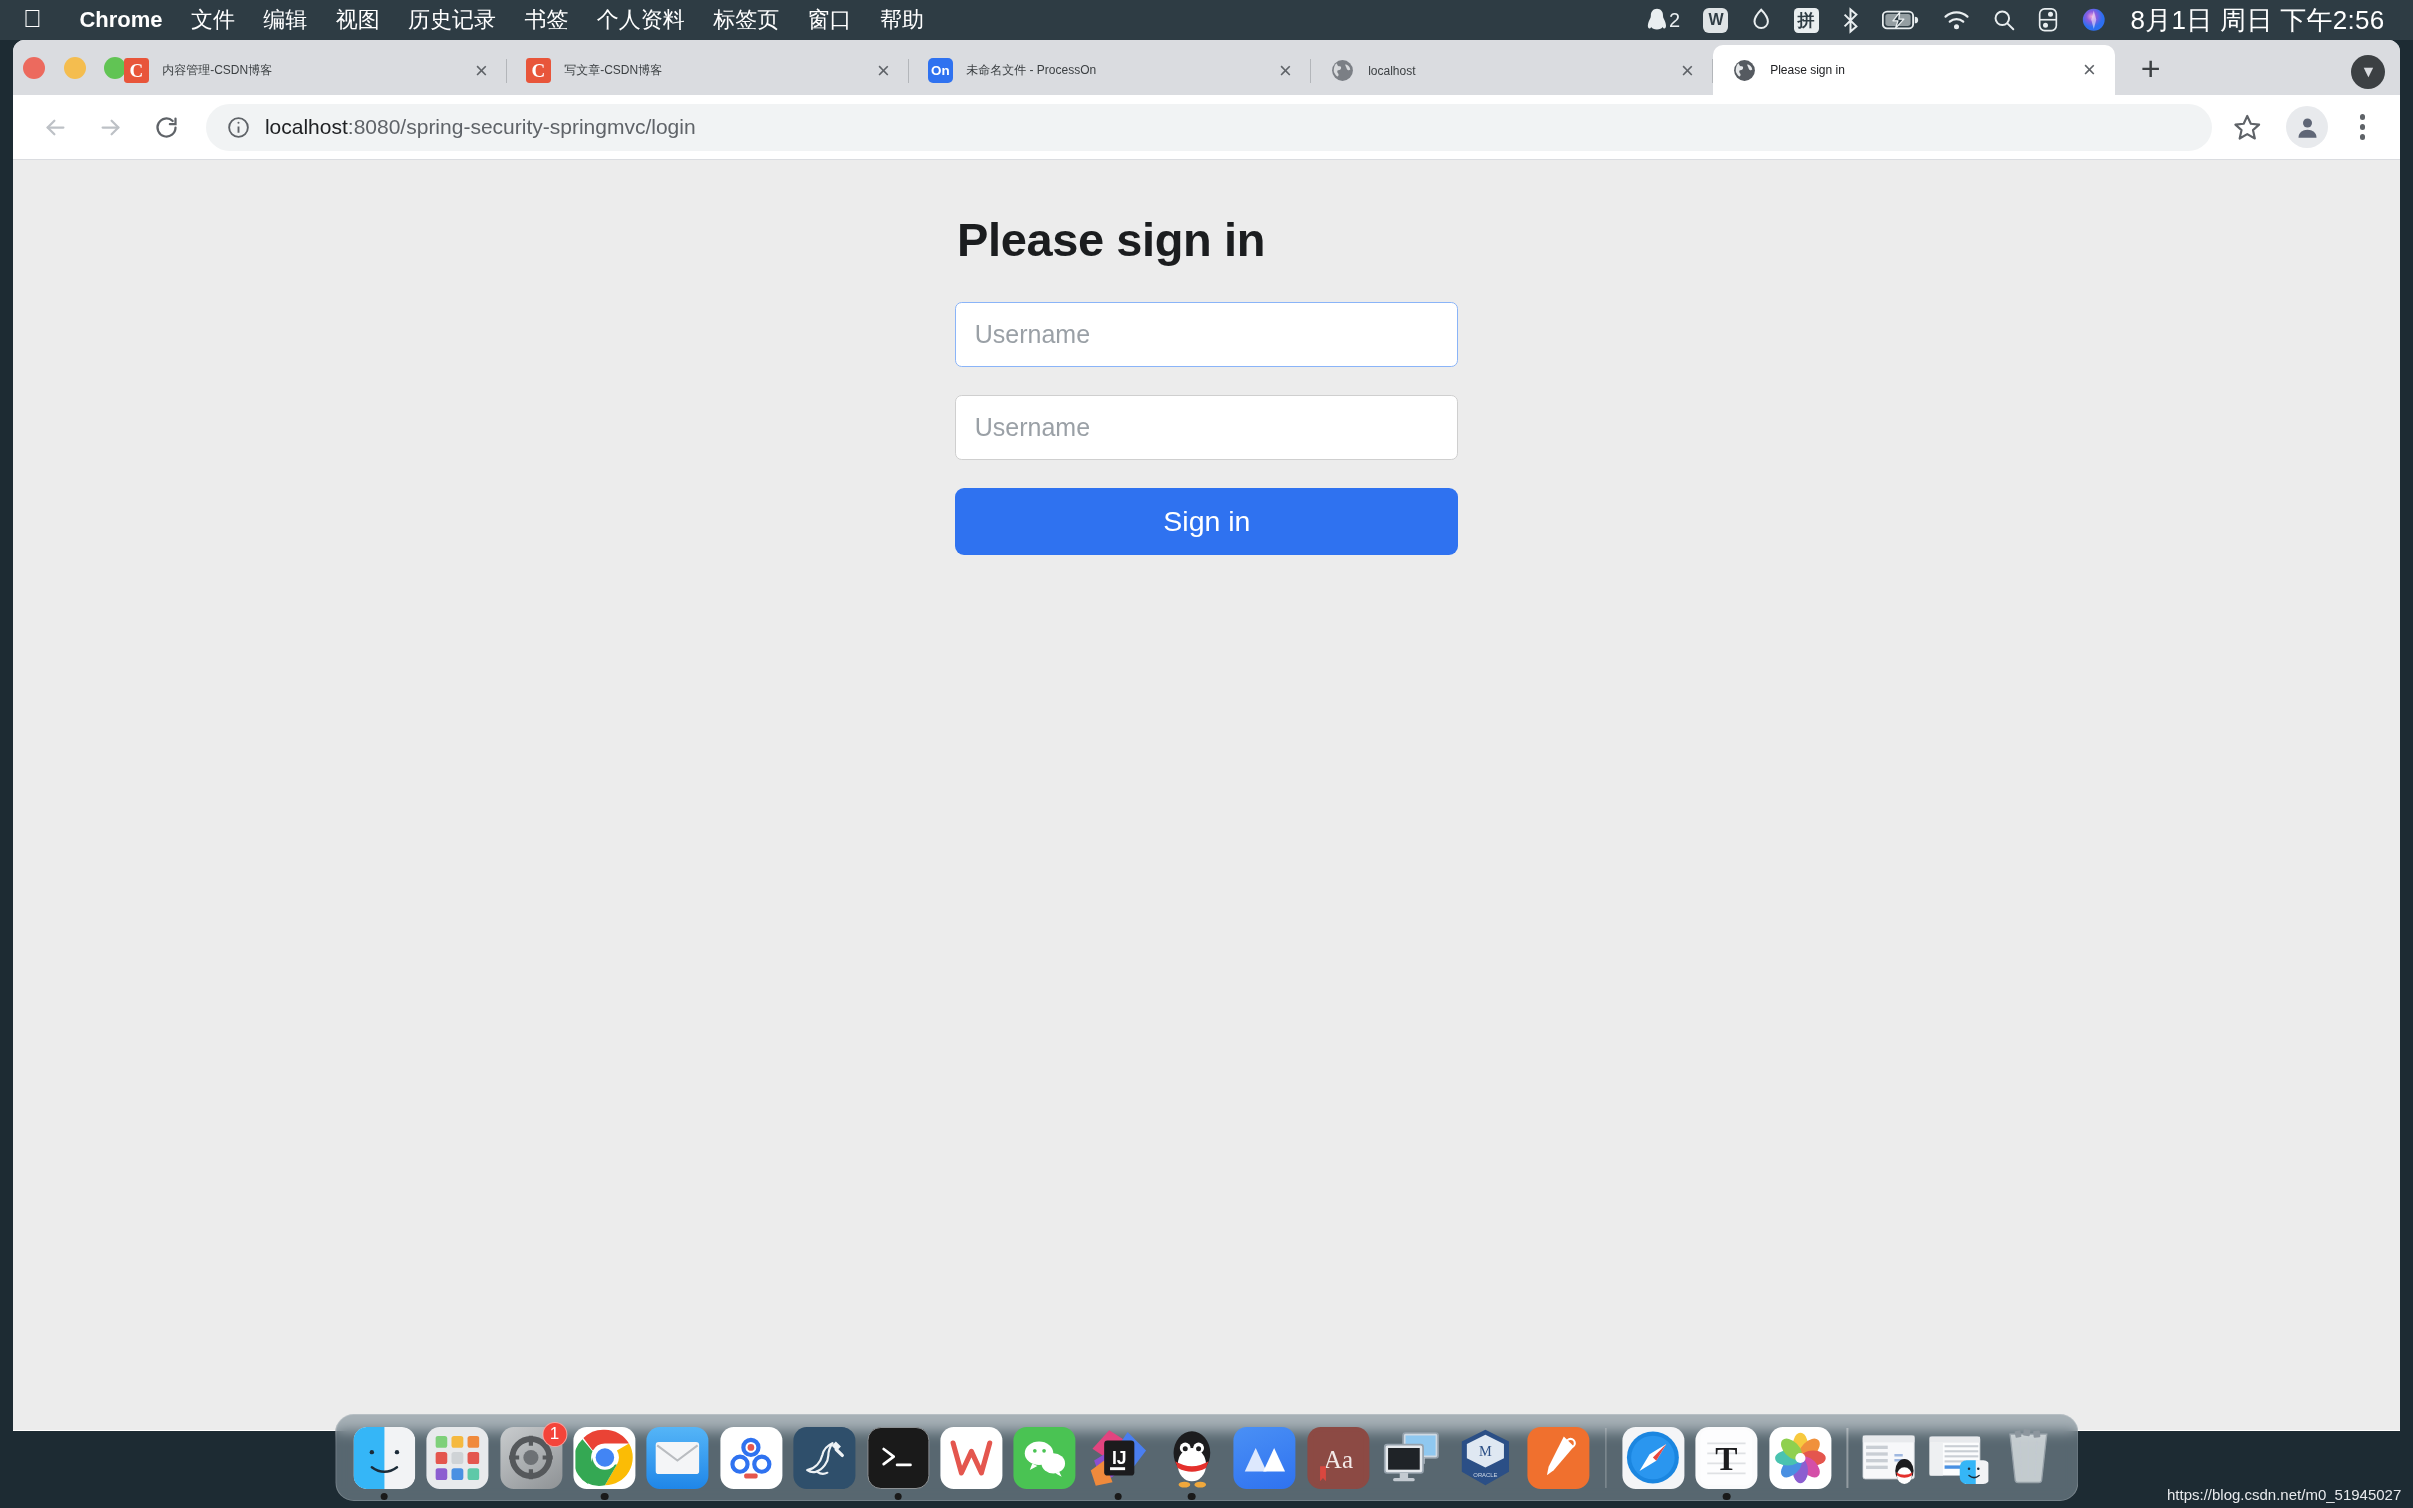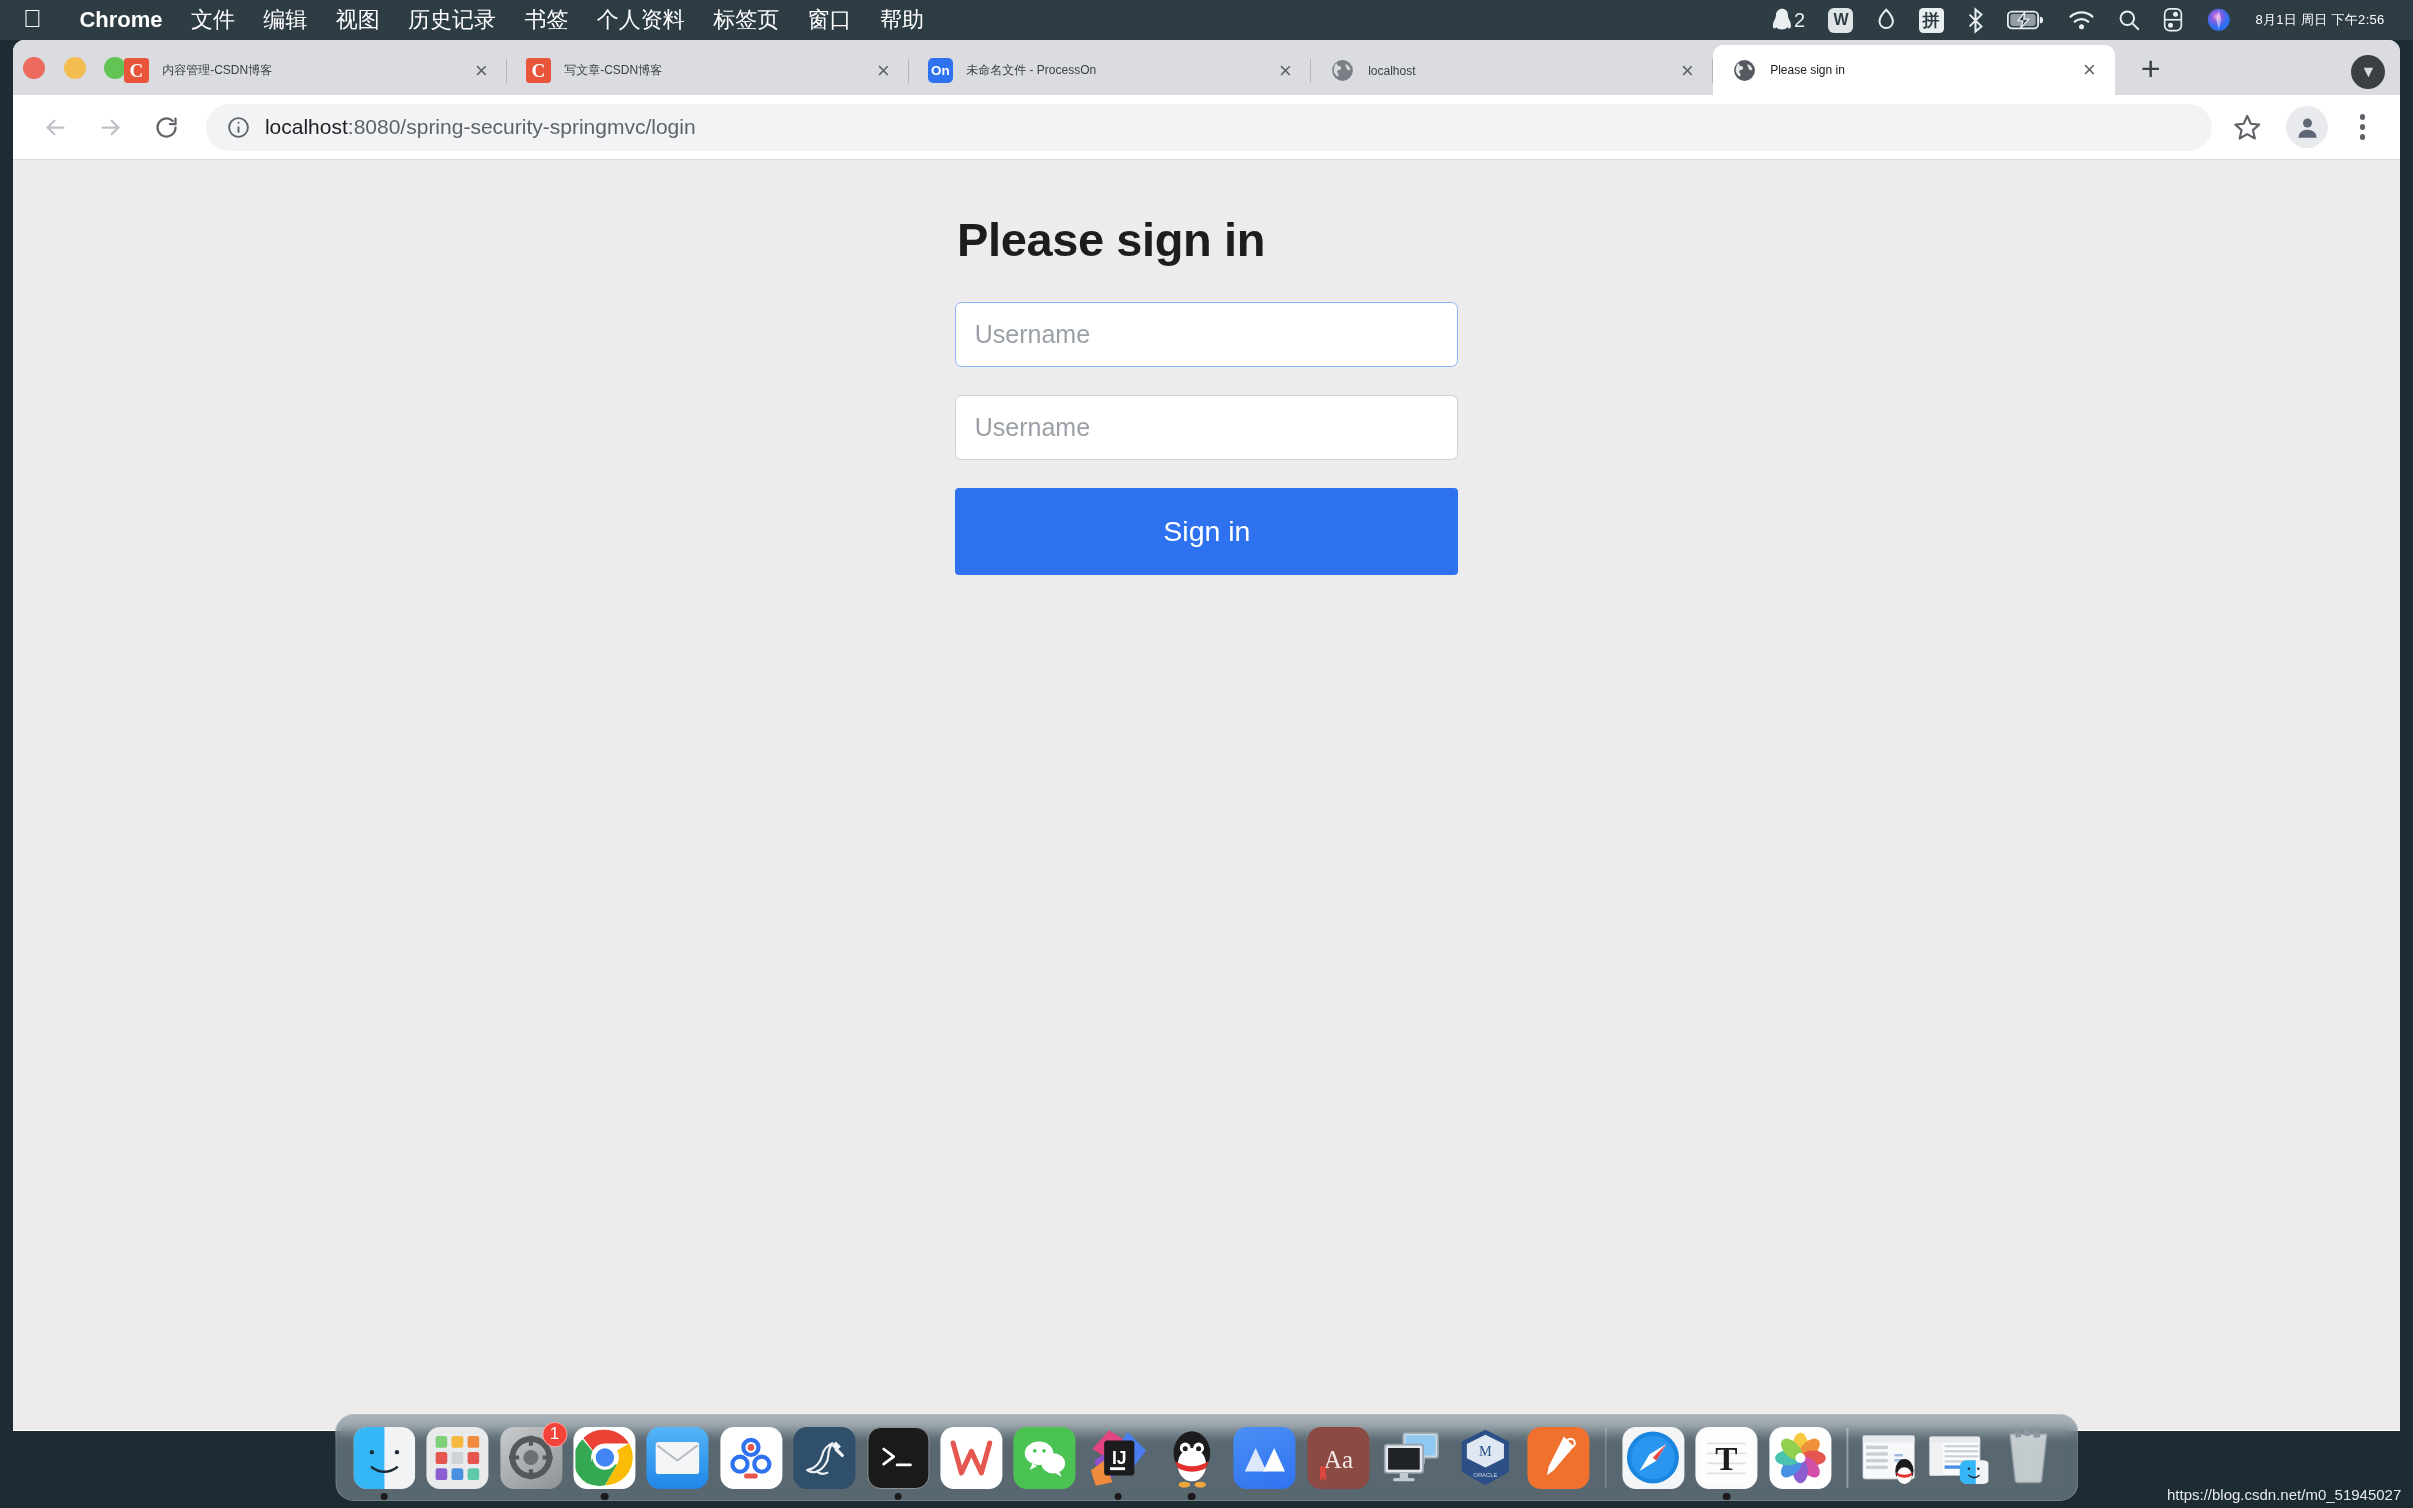--- a/index.html
+++ b/index.html
@@ -30,21 +30,21 @@
   .mb-item.bold{ font-weight:bold; }
   .mb-right{
     margin-left:auto; display:flex; align-items:center; gap:0;
     padding-right:5px;
   }
   .mb-icon{
     display:flex; align-items:center; justify-content:center;
     height:40px; padding:0 11.7px; color:#e9eef0;
   }
   .mb-clock{
-    font-size:13px; padding:0 5px 0 13.4px; white-space:nowrap; letter-spacing:0.3px;
+    font-size:26px; padding:0 5px 0 13.4px; white-space:nowrap; letter-spacing:0.3px;
   }
   .qq-badge{ font-size:20px; margin-left:0.8px; }
   .wps-box{
     width:25px;height:25px;border-radius:5.9px;background:#dfe4e6;
     display:flex;align-items:center;justify-content:center;
     color:#2e3c44;font-size:16px;font-weight:bold;
   }
   .pin-box{
     width:25px;height:25px;border-radius:4.2px;background:#e9eef0;
     display:flex;align-items:center;justify-content:center;
@@ -169,22 +169,22 @@
   .field{
     width:503px; height:65px; background:#ffffff;
     border:1.7px solid #cfcfcf; border-radius:6.7px;
     font-size:25px; color:#8a8f94; padding:0 18.4px;
     display:flex; align-items:center; font-family:"Liberation Sans",sans-serif;
     margin-bottom:28px;
   }
   .field.focused{ border-color:#8ab4f8; }
   .field .ph{ color:#9aa0a6; }
   .signin-btn{
-    width:503px; height:87px; background:#2f72f0; border:none;
-    border-radius:4px; color:#ffffff; font-size:28.5px;
+    width:503px; height:67px; background:#2f72f0; border:none;
+    border-radius:9px; color:#ffffff; font-size:28.5px;
     font-family:"Liberation Sans",sans-serif; cursor:pointer;
     display:flex; align-items:center; justify-content:center;
   }
 
   
   .statusbar{
     position:absolute; right:0; bottom:0;
     font-size:15px; color:#e8eaed;
     padding:5px 11.7px; white-space:nowrap;
   }

